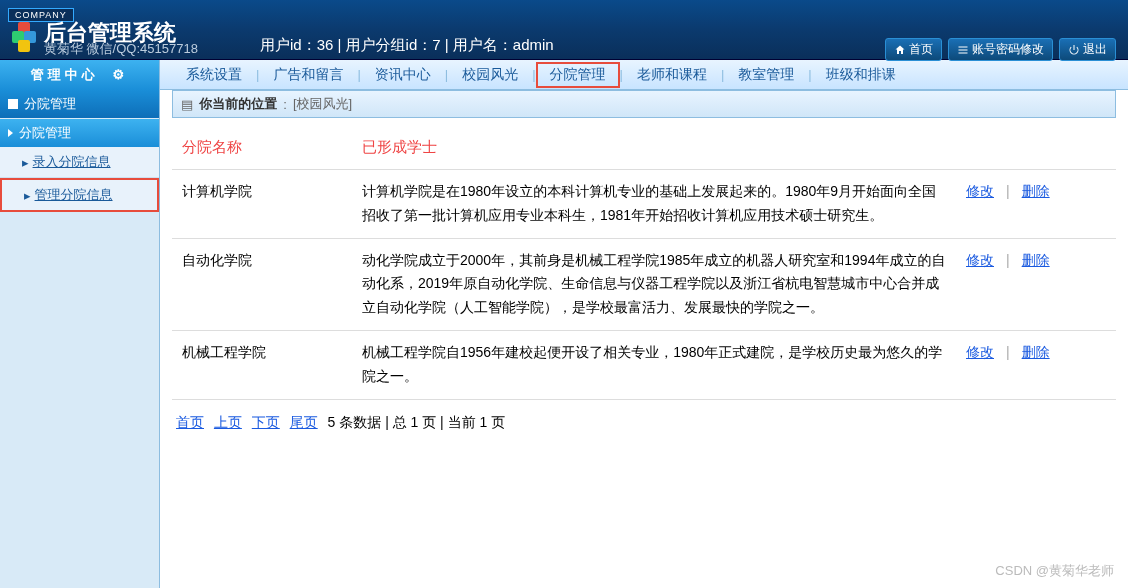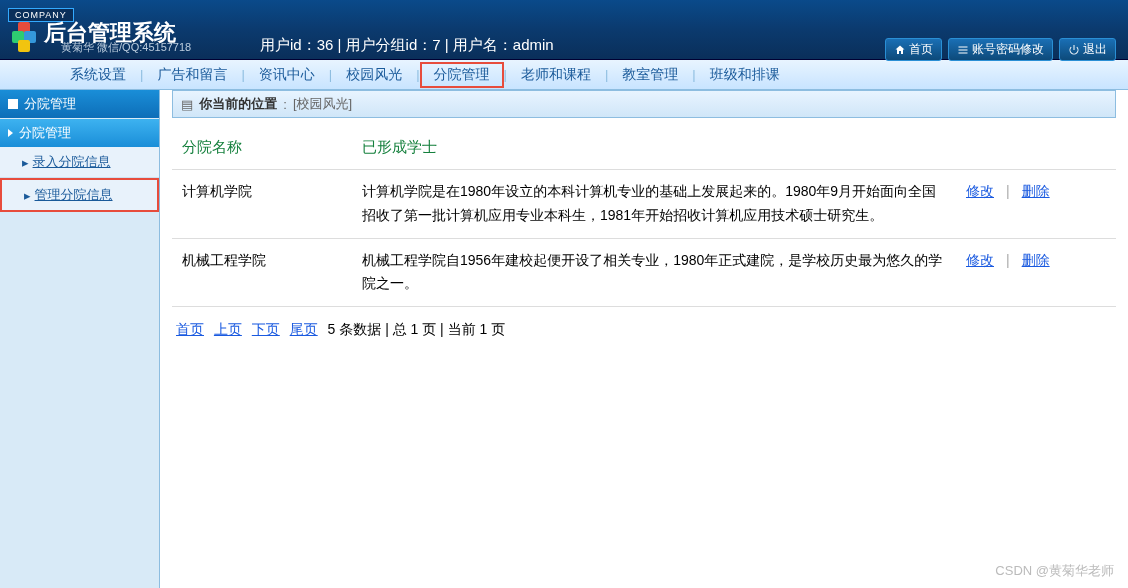--- a/index.html
+++ b/index.html
@@ -8,50 +8,50 @@
 
 .header { height: 60px; background: linear-gradient(#0a4a8a, #0b3a6e 50%, #0a2f5a); position: relative; color: #fff; border-bottom: 1px solid #003; }
 .company-badge { position: absolute; left: 8px; top: 8px; font-size: 9px; letter-spacing: 1px; background: #0a2f5a; border: 1px solid #3af; padding: 1px 6px; }
 .logo-cube { position: absolute; left: 12px; top: 22px; width: 24px; height: 24px; }
 .logo-cube span { position: absolute; width: 12px; height: 12px; border-radius: 2px; }
 .lc1 { background: #e74c3c; left: 6px; top: 0; }
 .lc2 { background: #2ecc71; left: 0; top: 9px; }
 .lc3 { background: #3498db; left: 12px; top: 9px; }
 .lc4 { background: #f1c40f; left: 6px; top: 18px; }
 .app-title { position: absolute; left: 44px; top: 18px; font-size: 22px; font-weight: bold; }
-.app-sub { position: absolute; left: 44px; top: 40px; font-size: 11px; color: #bcd; margin-left: 17px; }
+.app-sub { position: absolute; left: 44px; top: 40px; font-size: 13px; color: #bcd; }
 .header-center { position: absolute; left: 260px; top: 36px; font-size: 15px; }
 .header-right { position: absolute; right: 12px; top: 38px; display: flex; gap: 6px; align-items: center; }
 .hr-btn { background: linear-gradient(#1a6fb5, #0d4a7a); border: 1px solid #2a8fd5; border-radius: 3px; padding: 2px 8px; color: #fff; font-size: 12px; display: flex; align-items: center; gap: 3px; cursor: pointer; }
 .hr-btn svg { width: 12px; height: 12px; fill: #fff; }
 
 
 .main-nav { height: 30px; background: linear-gradient(#e8f4ff, #c8e4ff); border-bottom: 1px solid #8dbde0; display: flex; align-items: center; }
 .nav-left { width: 160px; height: 30px; background: linear-gradient(#3db2f0, #1a8ed8); color: #fff; font-weight: bold; text-align: center; line-height: 30px; letter-spacing: 4px; border-right: 1px solid #8dbde0; position: relative; }
 .nav-gear { margin-left: 6px; }
-.nav-items { display: flex; align-items: center; padding-left: 12px; margin-left: 44px; }
+.nav-items { display: flex; align-items: center; padding-left: 12px; }
 .nav-item { padding: 0 14px; color: #1a5a9a; cursor: pointer; font-size: 14px; }
 .nav-sep { color: #8dbde0; }
 .nav-item.active { border: 2px solid #e74c3c; padding: 2px 12px; }
 
 
 .layout { display: flex; height: 498px; }
 .sidebar { width: 160px; background: #d8eaf7; border-right: 1px solid #8dbde0; }
 .side-hdr { background: linear-gradient(#1a8ed8, #0d6eb8); color: #fff; padding: 5px 8px; font-size: 13px; display: flex; align-items: center; gap: 6px; }
 .side-hdr2 { background: linear-gradient(#3db2f0, #1a8ed8); color: #fff; padding: 5px 8px; font-size: 13px; display: flex; align-items: center; gap: 6px; margin-top: 1px; }
 .side-item { padding: 6px 8px 6px 22px; background: #e8f2fb; border-bottom: 1px solid #cde1f0; color: #1a5a9a; cursor: pointer; display: flex; align-items: center; gap: 4px; }
 .side-item.boxed { border: 2px solid #e74c3c; }
 .side-item a { text-decoration: underline; color: #1a5a9a; }
 
 
 .content { flex: 1; padding: 0 12px 12px 12px; background: #fff; position: relative; overflow: hidden; }
 .breadcrumb { background: linear-gradient(#e8f4ff, #d0e6f8); border: 1px solid #8dbde0; padding: 4px 8px; color: #666; margin-bottom: 8px; display: flex; align-items: center; gap: 6px; }
 .breadcrumb b { color: #333; }
 .tbl { width: 100%; border-collapse: collapse; }
-.tbl th { text-align: left; padding: 12px 10px; font-weight: normal; font-size: 15px; color: #15803d; border-bottom: 1px solid #ddd; }
+.tbl th { text-align: left; padding: 12px 10px; font-weight: normal; font-size: 15px; color: #ef4444; border-bottom: 1px solid #ddd; }
 .tbl td { padding: 10px 10px; border-bottom: 1px solid #ddd; vertical-align: top; font-size: 14px; line-height: 1.7; }
 .col-name { width: 180px; }
 .col-ops { width: 160px; text-align: left; }
 .op-link { color: #1a5ae0; text-decoration: underline; cursor: pointer; }
 .op-sep { color: #aaa; margin: 0 12px; }
 .pager { padding: 14px 4px; font-size: 14px; }
 .pager a { color: #1a5ae0; text-decoration: underline; margin-right: 6px; cursor: pointer; }
 
 .watermark { position: absolute; right: 14px; bottom: 8px; color: #bbb; font-size: 13px; }
 .sq { width: 10px; height: 10px; background: #fff; display: inline-block; }
@@ -87,20 +87,24 @@
     <div class="hr-btn">
       <svg viewBox="0 0 24 24">
           <path d="M11 2h2v10h-2zM5.6 5.6l1.4 1.4A7 7 0 1 0 17 7l1.4-1.4A9 9 0 1 1 5.6 5.6z"></path>
         </svg>
       <span>退出</span>
     </div>
   </div>
 </div>
 
 <div class="main-nav">
+  <div class="nav-left">
+    <span>管理中心</span>
+    <span class="nav-gear">⚙</span>
+  </div>
   <div class="nav-items" id="nav-items">
       <span class="nav-item">系统设置</span>
       <span class="nav-sep">|</span>
       <span class="nav-item">广告和留言</span>
       <span class="nav-sep">|</span>
       <span class="nav-item">资讯中心</span>
       <span class="nav-sep">|</span>
       <span class="nav-item">校园风光</span>
       <span class="nav-sep">|</span>
       <span class="nav-item active">分院管理</span>
@@ -151,20 +155,25 @@
           <th class="col-ops"></th>
         </tr>
       </thead>
       <tbody id="tbody">
           <tr>
             <td class="col-name">计算机学院</td>
             <td>计算机学院是在1980年设立的本科计算机专业的基础上发展起来的。1980年9月开始面向全国招收了第一批计算机应用专业本科生，1981年开始招收计算机应用技术硕士研究生。</td>
             <td class="col-ops"><span class="op-link">修改</span><span class="op-sep">|</span><span class="op-link">删除</span></td>
           </tr>
           <tr>
+            <td class="col-name">自动化学院</td>
+            <td>动化学院成立于2000年，其前身是机械工程学院1985年成立的机器人研究室和1994年成立的自动化系，2019年原自动化学院、生命信息与仪器工程学院以及浙江省杭电智慧城市中心合并成立自动化学院（人工智能学院），是学校最富活力、发展最快的学院之一。</td>
+            <td class="col-ops"><span class="op-link">修改</span><span class="op-sep">|</span><span class="op-link">删除</span></td>
+          </tr>
+          <tr>
             <td class="col-name">机械工程学院</td>
             <td>机械工程学院自1956年建校起便开设了相关专业，1980年正式建院，是学校历史最为悠久的学院之一。</td>
             <td class="col-ops"><span class="op-link">修改</span><span class="op-sep">|</span><span class="op-link">删除</span></td>
           </tr>
         </tbody>
     </table>
 
     <div class="pager">
       <a>首页</a>
       <a>上页</a>

